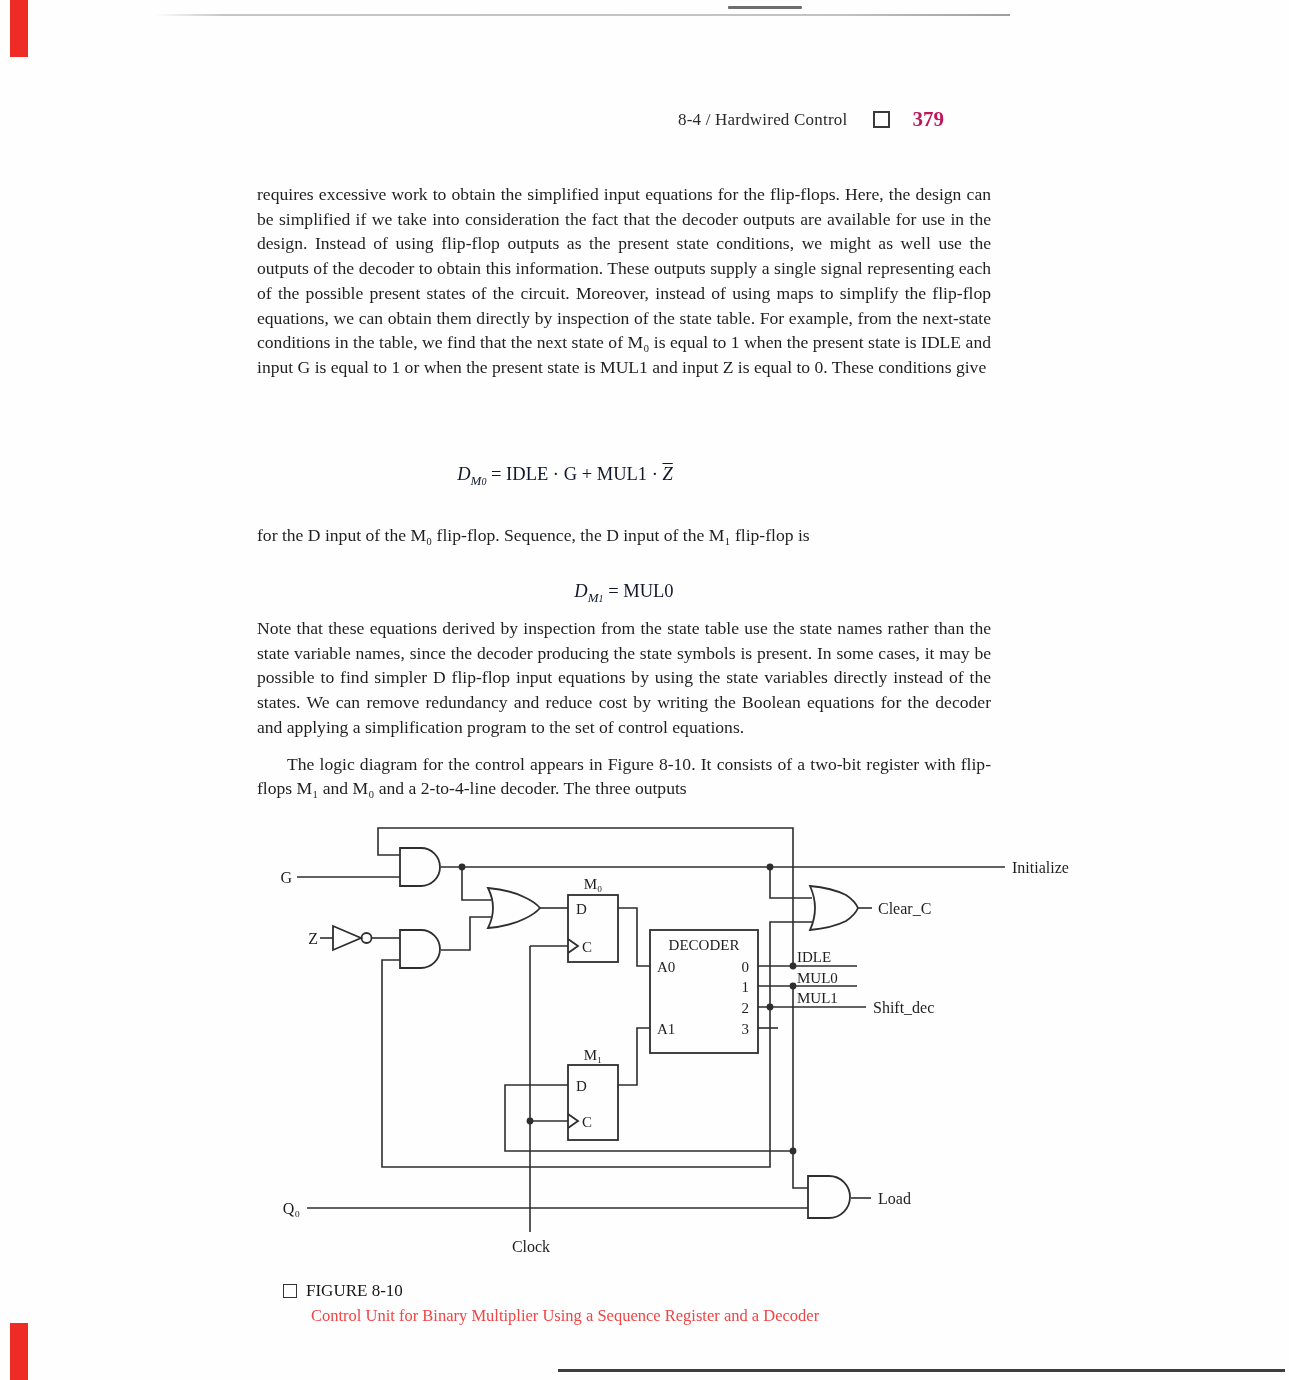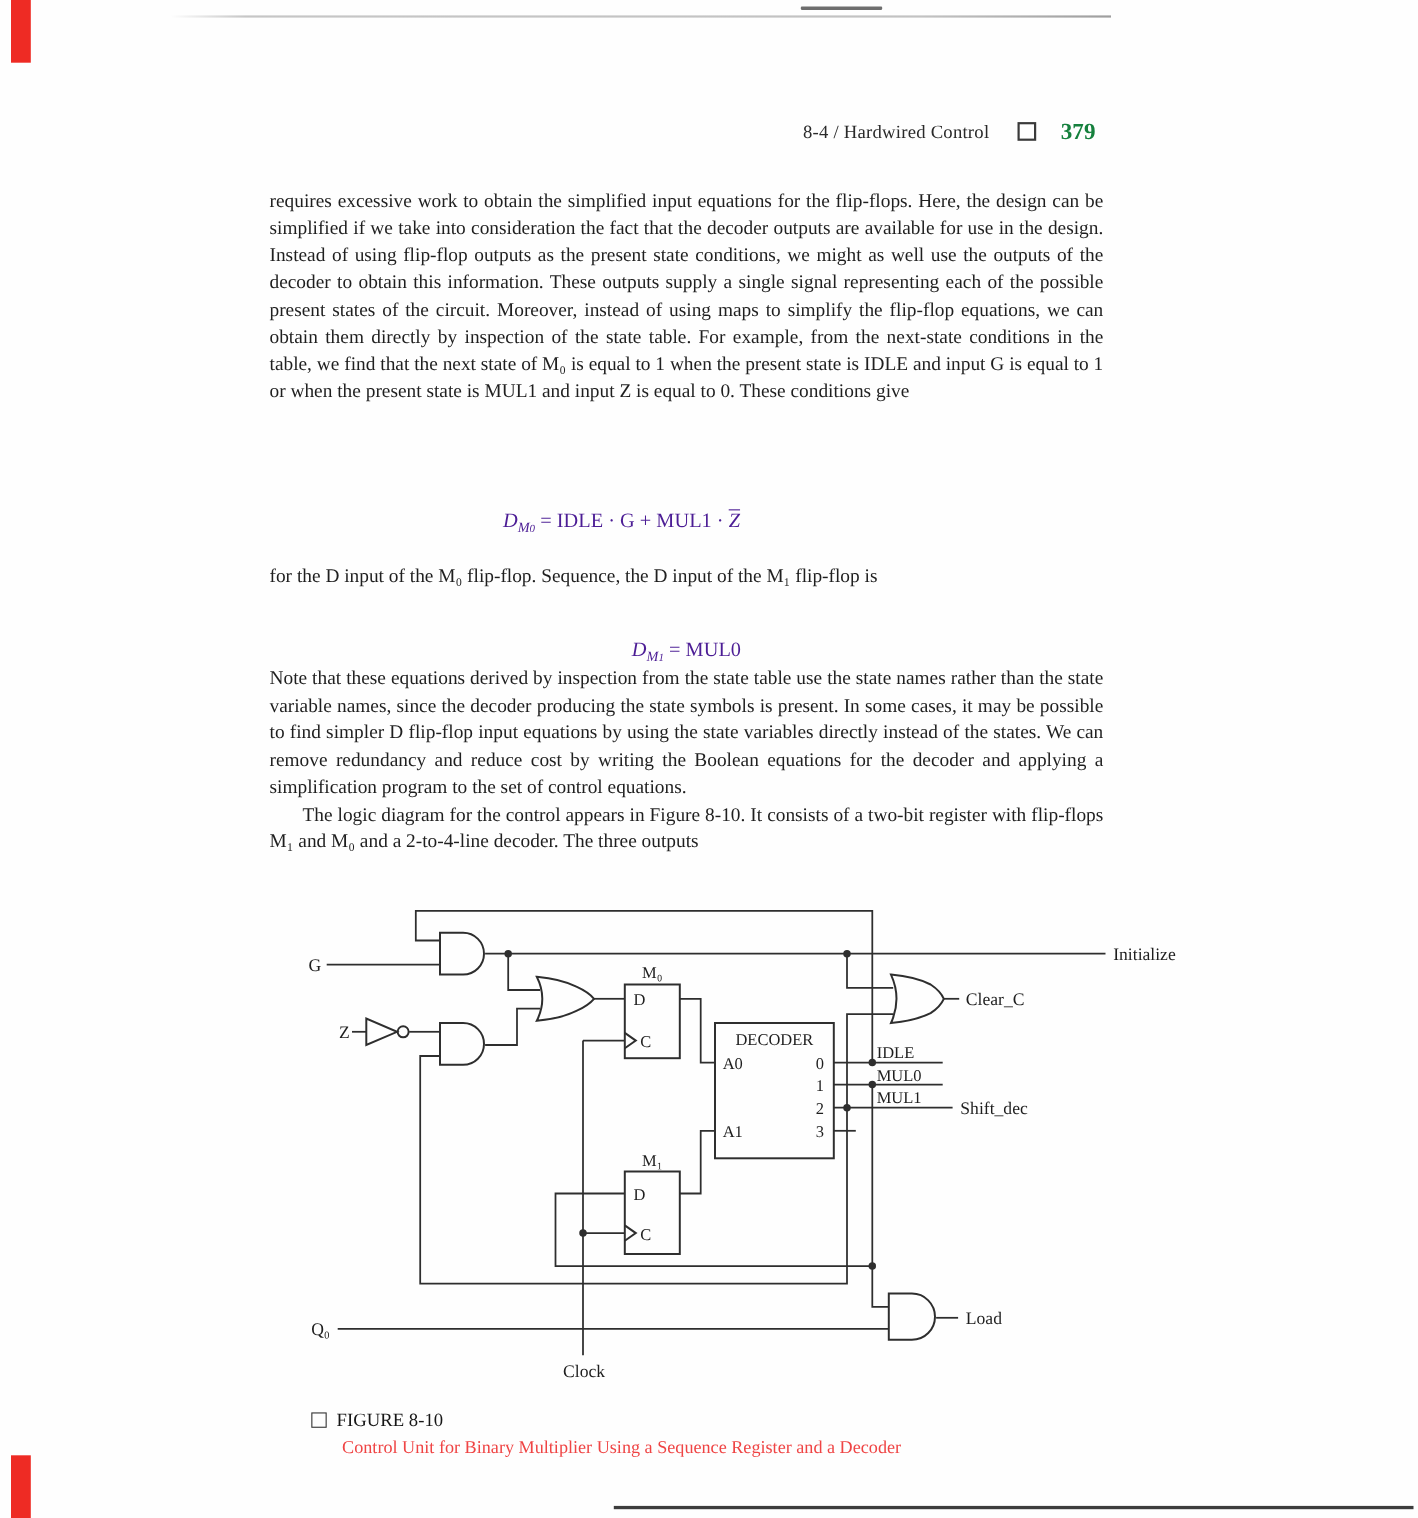--- a/index.html
+++ b/index.html
@@ -9,29 +9,29 @@
   }
   
   .topline{position:absolute;left:155px;top:14px;width:855px;height:2px;
     background:linear-gradient(90deg,rgba(190,190,190,0),#c6c6c6 8%,#c2c2c2 80%,#9e9e9e 100%);}
   .topdash{position:absolute;left:728px;top:6px;width:74px;height:3px;background:#6e6e6e;border-radius:1px;}
   .bottomline{position:absolute;left:558px;top:1369px;width:727px;height:3px;background:#3d3d3d;}
   .redmark{position:absolute;left:10px;width:18px;background:#ee2b24;}
   .redmark.top{top:0;height:57px;}
   .redmark.bottom{top:1323px;height:57px;}
   
-  .header{position:absolute;left:730px;top:107px;display:flex;align-items:center;white-space:nowrap;}
+  .header{position:absolute;left:678px;top:107px;display:flex;align-items:center;white-space:nowrap;}
   .header .section{font-size:17px;letter-spacing:.2px;color:#2a2a2a;}
   .header .sq{display:inline-block;width:13px;height:13px;border:2px solid #3a3a3a;margin:0 22px 0 26px;}
-  .header .pagenum{font-size:21px;font-weight:bold;color:#15803d;text-align:center;}
+  .header .pagenum{font-size:21px;font-weight:bold;color:#be185d;text-align:center;}
   
   .col{position:absolute;left:245px;width:758px;}
-  .para{font-size:17.6px;line-height:24.7px;text-align:justify;margin:0;}
+  .para{font-size:17.6px;line-height:24.7px;text-align:justify;margin:12px;}
   .indent{text-indent:30px;}
-  .equation{position:absolute;left:245px;width:758px;text-align:center;font-size:18.5px;color:#4c1d95;}
+  .equation{position:absolute;left:245px;width:758px;text-align:center;font-size:18.5px;color:#0f172a;}
   .equation .it{font-style:italic;}
   .equation sub{font-size:13px;font-style:italic;}
   .equation sub .ssub{font-size:10px;}
   .ov{text-decoration:overline;font-style:italic;}
   
   svg.fig{position:absolute;left:0;top:0;}
   svg.fig text{font-family:"Liberation Serif", serif;font-size:16px;fill:#1e1e1e;}
   svg.fig text.small{font-size:15px;}
   .wire{fill:none;stroke:#2e2e2e;stroke-width:1.6;}
   .gate{fill:none;stroke:#2e2e2e;stroke-width:1.8;}

